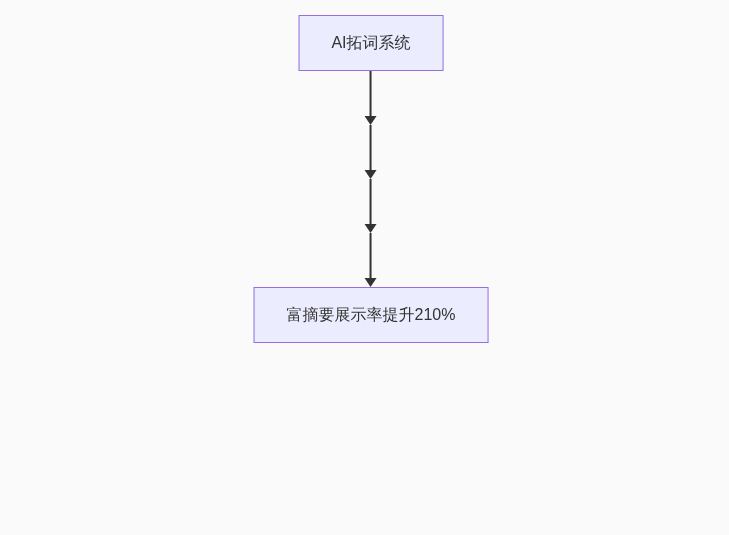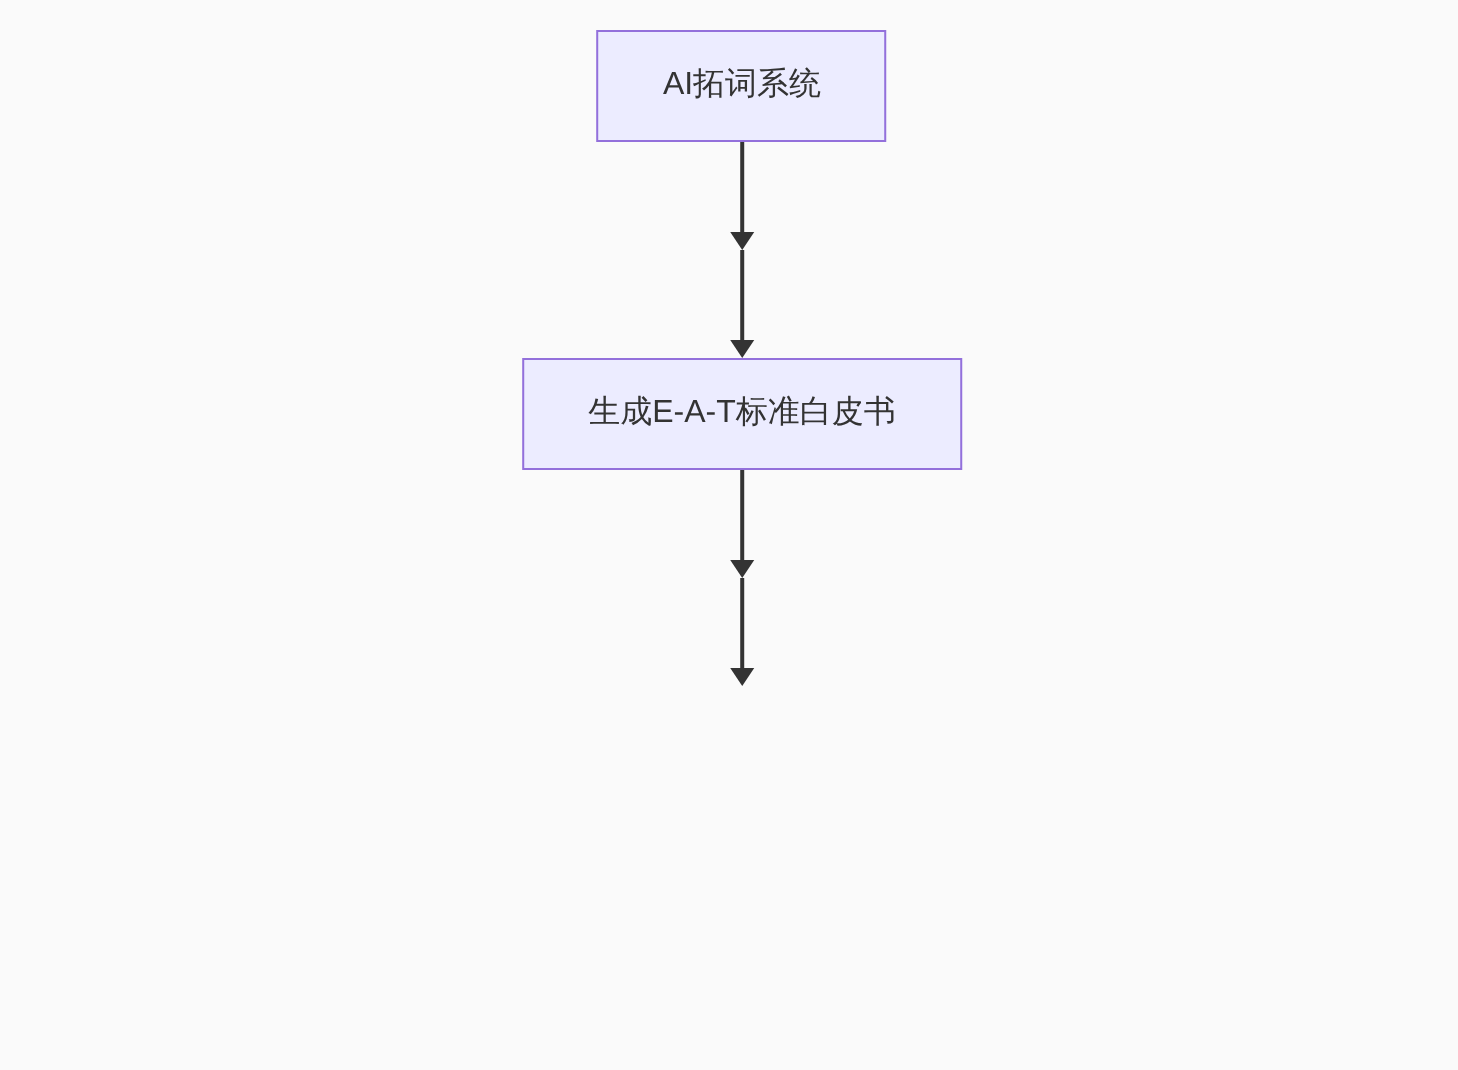--- a/index.html
+++ b/index.html
@@ -78,30 +78,30 @@
       <div class="line"></div>
       <div class="head"></div>
     </div>
 
 
     <div class="arrow">
       <div class="line"></div>
       <div class="head"></div>
     </div>
 
-    <div class="node">
-      <span>生成E-A-T标准白皮书</span>
-    </div>
 
     <div class="arrow">
       <div class="line"></div>
       <div class="head"></div>
     </div>
 
 
     <div class="arrow">
       <div class="line"></div>
       <div class="head"></div>
     </div>
 
+    <div class="node">
+      <span>富摘要展示率提升210%</span>
+    </div>
 
   </div>
 </div>
 
 </body></html>

